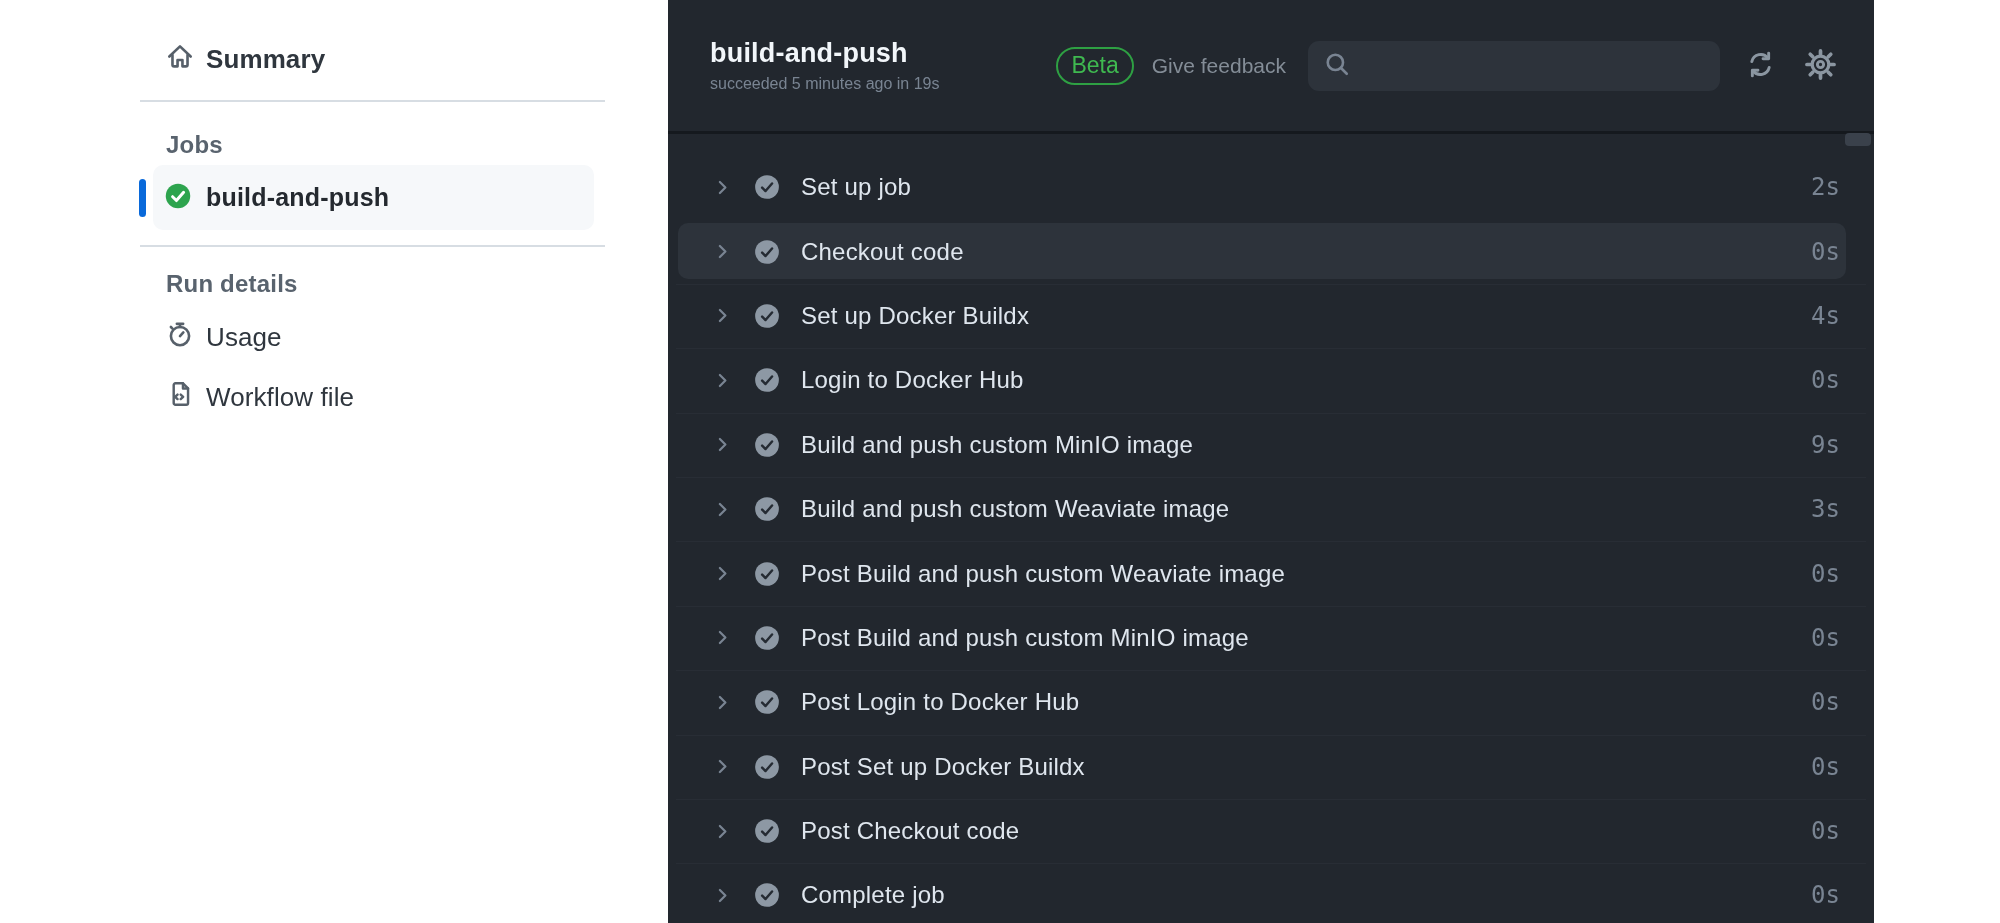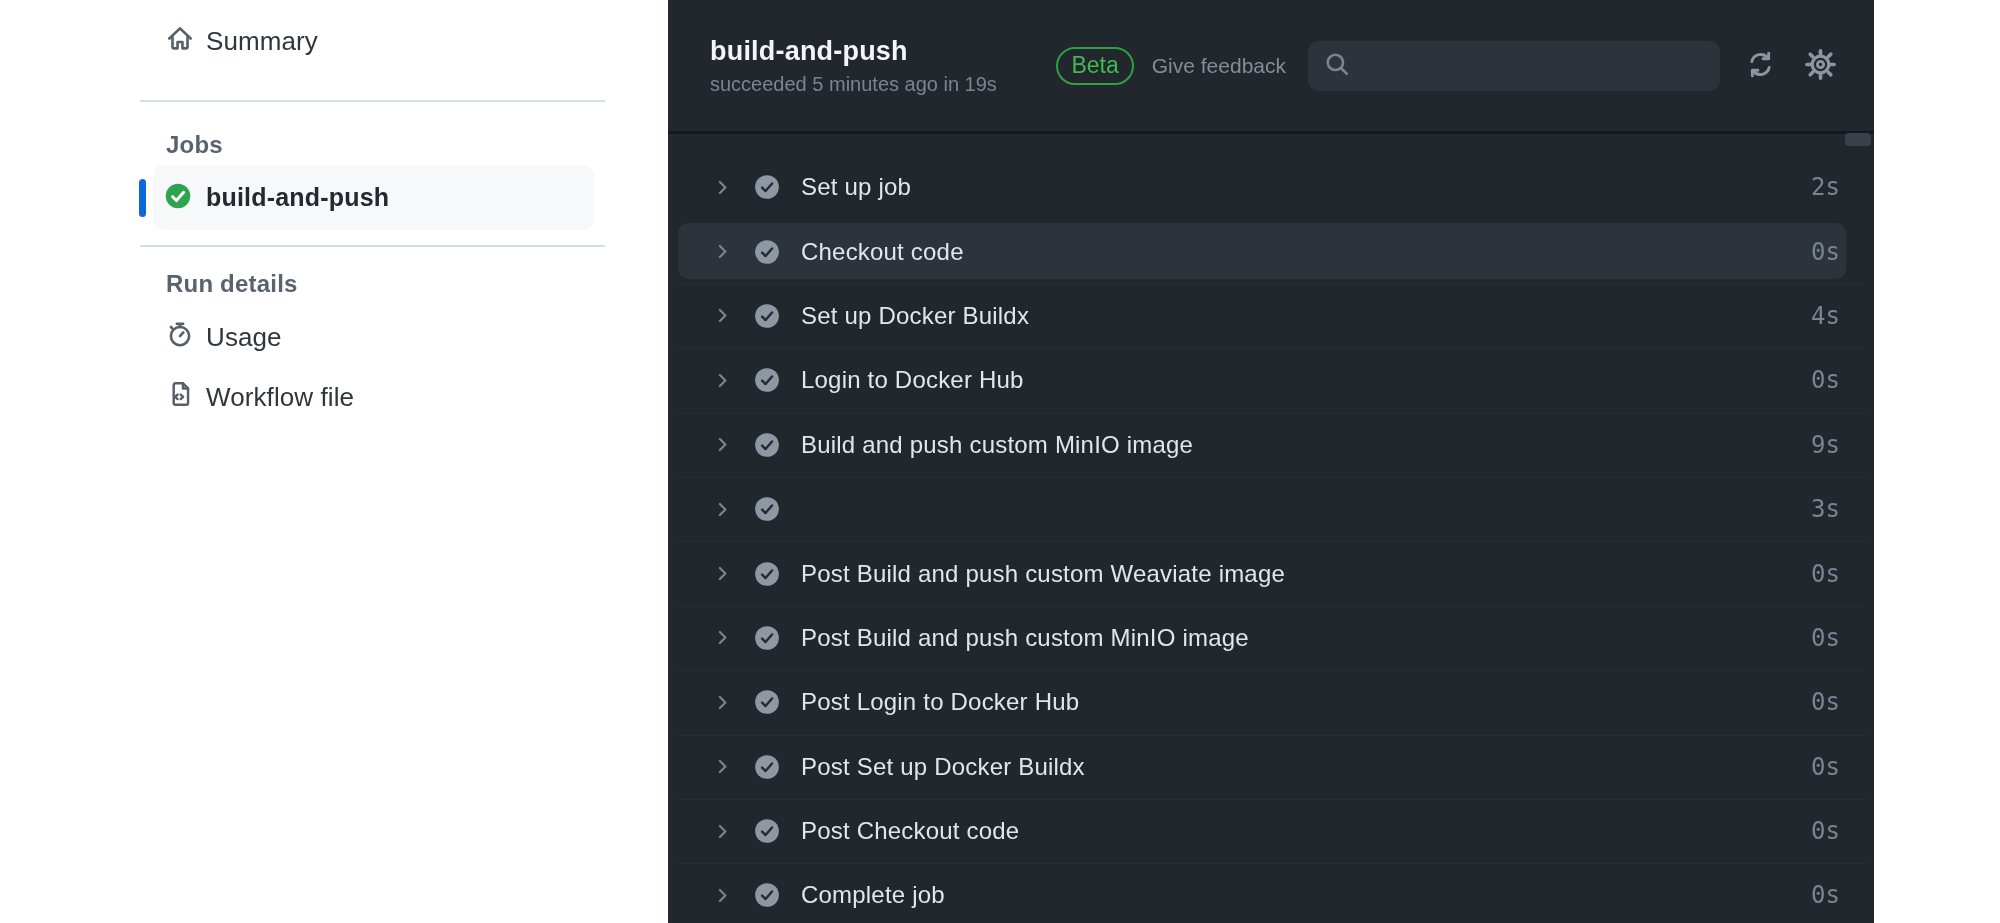--- a/index.html
+++ b/index.html
@@ -43,21 +43,21 @@
   .job-item{position:absolute;left:14px;right:0;top:0;bottom:0;background:var(--selected-job-bg);
     border-radius:10px;display:flex;align-items:center;gap:14px;padding-left:11px;cursor:pointer;}
   .job-item .job-label{font-size:25px;font-weight:700;color:var(--sidebar-bold-text);letter-spacing:.2px;}
 
   
   .panel{position:absolute;left:668px;top:0;width:1206px;height:923px;background:var(--panel-bg);}
   .panel-header{height:134px;display:flex;align-items:center;padding:0 38px 0 42px;
     border-bottom:3px solid var(--panel-border);}
   .title-block{display:flex;flex-direction:column;gap:6px;}
   .job-title{font-size:27px;font-weight:700;color:#f2f6fa;letter-spacing:.2px;}
-  .job-subtitle{font-size:20px;color:var(--muted);}
+  .job-subtitle{font-size:16px;color:var(--muted);}
   .header-right{margin-left:auto;display:flex;align-items:center;}
   .beta-badge{border:2px solid var(--beta-border);color:var(--beta-text);border-radius:999px;
     padding:5px 13px 6px;font-size:23px;line-height:1;font-weight:500;}
   .feedback-link{margin-left:18px;font-size:21px;color:#848d97;cursor:pointer;}
   .search-box{margin-left:22px;width:412px;height:50px;border-radius:11px;background:var(--control-bg);
     display:flex;align-items:center;gap:13px;padding:0 16px;}
   .search-box input{flex:1;background:transparent;border:none;outline:none;color:#cdd9e5;
     font-size:25px;font-family:"Liberation Sans","DejaVu Sans",sans-serif;min-width:0;}
   .search-box input::placeholder{color:var(--muted);opacity:1;}
   .icon-btn{background:transparent;border:none;cursor:pointer;display:flex;align-items:center;
@@ -81,21 +81,21 @@
   .scroll-thumb{position:absolute;right:3px;top:133px;width:26px;height:13px;border-radius:4px;
     background:var(--scroll-thumb);cursor:pointer;}
 </style>
 </head>
 <body>
 
 <div class="app">
 
   <nav class="sidebar">
 
-    <div class="side-item" style="top:15px;">
+    <div class="side-item" style="top:33px;font-weight:bold;">
       <span>
         <svg width="28" height="28" viewBox="0 0 16 16" fill="none" stroke="#57606a" stroke-width="1.5" stroke-linecap="round" stroke-linejoin="round">
           <path d="M1.9 8.3 8 2.5l6.1 5.8"></path>
           <path d="M3.7 7.5V13a.9.9 0 0 0 .9.9h2V10.3h2.8v3.6h2a.9.9 0 0 0 .9-.9V7.5"></path>
         </svg>
       </span>
       <span>Summary</span>
     </div>
 
     <div class="divider" style="top:100px;"></div>
@@ -273,20 +273,21 @@
       <svg width="21" height="21" viewBox="0 0 16 16" fill="none" stroke="#798492" stroke-width="1.7" stroke-linecap="round" stroke-linejoin="round">
         <path d="M6 3.8 10.2 8 6 12.2"></path>
       </svg>
     </span>
     <span class="status">
       <svg width="26" height="26" viewBox="0 0 16 16">
         <circle cx="8" cy="8" r="7.3" fill="#8d98a4"></circle>
         <path d="M5 8.4 7.1 10.5 11.1 5.8" stroke="#252b33" stroke-width="1.5" fill="none" stroke-linecap="round" stroke-linejoin="round"></path>
       </svg>
     </span>
+    <span class="step-label">Build and push custom Weaviate image</span>
     <span class="step-duration">3s</span>
   </div>
 
   <div class="step">
     <span class="chevron">
       <svg width="21" height="21" viewBox="0 0 16 16" fill="none" stroke="#798492" stroke-width="1.7" stroke-linecap="round" stroke-linejoin="round">
         <path d="M6 3.8 10.2 8 6 12.2"></path>
       </svg>
     </span>
     <span class="status">

